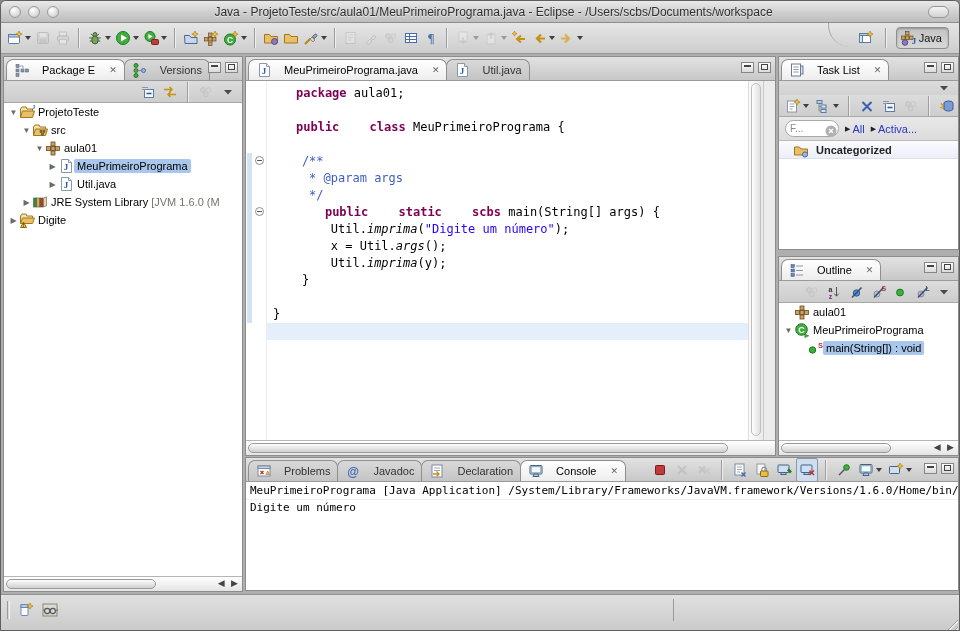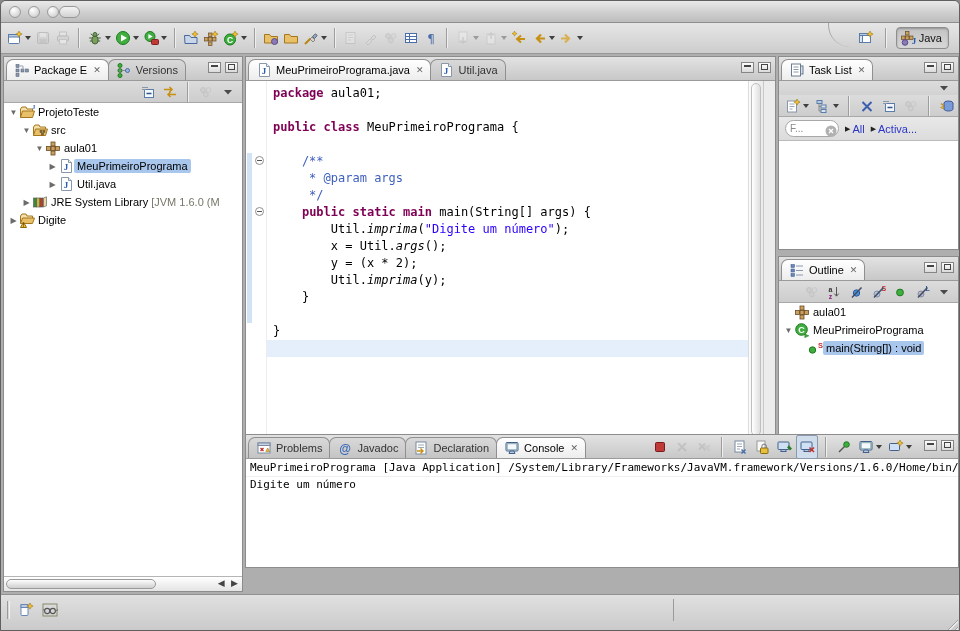--- a/index.html
+++ b/index.html
@@ -34,21 +34,21 @@
   .persp-curve{width:22px;height:24px;border-left:1px solid #a6a6a6;border-bottom-left-radius:22px;
     margin-right:2px;align-self:flex-start;}
   .persp-btn{display:flex;align-items:center;gap:3px;padding:2px 6px 2px 3px;border:1px solid #8f8f8f;border-radius:4px;
     background:linear-gradient(#c3c3c3,#d7d7d7);box-shadow:inset 0 1px 2px rgba(0,0,0,.25);font-size:11px;color:#111;}
   .persp-open{padding:2px;display:flex;align-items:center;}
   
   .workspace{position:absolute;left:0;top:53px;width:960px;height:540px;background:#aeaeae;}
   .view{position:absolute;background:#fff;border:1px solid #8c8c8c;display:flex;flex-direction:column;}
   .tabrow{height:24px;min-height:24px;background:linear-gradient(#e2e2e2,#c8c8c8);border-bottom:1px solid #9a9a9a;
     display:flex;align-items:flex-end;padding:0 2px;position:relative;}
-  .tab{display:flex;align-items:center;gap:4px;height:21px;padding:0 7px;font-size:11px;color:#333;
+  .tab{display:flex;align-items:center;gap:12px;height:21px;padding:0 7px;font-size:11px;color:#333;
     border:1px solid #8f8f8f;border-bottom:none;border-radius:7px 7px 0 0;margin-right:-1px;
     background:linear-gradient(#d9d9d9,#c4c4c4);white-space:nowrap;}
   .tab.active{background:linear-gradient(#ffffff,#ededed);color:#000;}
   .tab .close{font-size:9px;color:#666;margin-left:2px;}
   .tab .tb-icon{width:16px;height:16px;}
   .minmax{position:absolute;right:4px;top:5px;display:flex;gap:4px;}
   .mm{width:13px;height:11px;border:1px solid #858585;background:linear-gradient(#fdfdfd,#dadada);
     display:flex;align-items:flex-start;justify-content:center;}
   .mm .bar{width:7px;height:2px;background:#444;margin-top:2px;}
   .mm .box{width:7px;height:6px;border:1.5px solid #444;margin-top:1px;}
@@ -74,21 +74,21 @@
   .ed-body{flex:1;display:flex;position:relative;overflow:hidden;background:#fff;}
   .range-col{width:7px;background:#fff;position:relative;flex:none;}
   .range-seg{position:absolute;left:1px;width:5px;background:#d2e3f6;}
   .fold-col{width:14px;background:#fff;border-right:1px solid #ededed;position:relative;flex:none;}
   .fold-mark{position:absolute;left:2px;width:9px;height:9px;border:1px solid #8f8f8f;border-radius:50%;background:#fff;}
   .fold-mark:after{content:"";position:absolute;left:1px;right:1px;top:3px;height:1px;background:#555;}
   .code-col{flex:1;position:relative;font-family:"DejaVu Sans Mono",monospace;font-size:12px;line-height:17px;
     padding-top:4px;overflow:hidden;}
   .code-line{height:17px;white-space:pre;padding-left:6px;}
   .code-line.hl{background:#e5effb;}
-  .k{color:#7f0055;font-weight:bold;}
+  .k{color:#7f0055;font-weight:bold;margin-left:23px;}
   .c{color:#3f5fbf;}
   .s{color:#2a00ff;}
   .m{font-style:italic;}
   .vscroll{width:15px;background:linear-gradient(90deg,#fbfbfb,#ebebeb);border-left:1px solid #dcdcdc;position:relative;flex:none;}
   .vthumb{position:absolute;left:2px;top:2px;bottom:4px;width:10px;border:1px solid #bFbFbF;border-radius:6px;
     background:linear-gradient(90deg,#ffffff,#dfdfdf);}
   .overview{width:12px;background:#ececec;border-left:1px solid #c9c9c9;flex:none;}
   
   .filterrow{height:24px;min-height:24px;display:flex;align-items:center;gap:6px;padding:0 6px;
     background:linear-gradient(#e8e8e8,#dcdcdc);border-bottom:1px solid #bbb;font-size:11px;}
@@ -119,20 +119,21 @@
 <body>
 
 <div class="window">
 
   <div class="titlebar">
     <div class="lights">
       <span class="light"></span>
       <span class="light"></span>
       <span class="light"></span>
     </div>
+    <div class="wtitle">Java - ProjetoTeste/src/aula01/MeuPrimeiroPrograma.java - Eclipse - /Users/scbs/Documents/workspace</div>
     <div class="tb-pill"></div>
   </div>
 
   <div class="main-toolbar">
     <div id="tb-items" style="display:flex;align-items:center;">
         <div class="tb-group">
           <div class="tb-btn">
             <span class="tb-icon">
               <svg width="16" height="16" viewBox="0 0 16 16">
                 <rect x="1.5" y="4.5" width="11" height="9" rx="1" fill="#fff" stroke="#5a7ca8"></rect>
@@ -592,24 +593,23 @@
             <div class="fold-mark" style="top: 126px;"></div>
           </div>
         <div class="code-col" id="code-lines">
             <div class="code-line"><span class="k">package</span><span class="p"> aula01;</span></div>
             <div class="code-line"></div>
             <div class="code-line"><span class="k">public</span><span class="p"> </span><span class="k">class</span><span class="p"> MeuPrimeiroPrograma {</span></div>
             <div class="code-line"></div>
             <div class="code-line"><span class="c">    /**</span></div>
             <div class="code-line"><span class="c">     * @param args</span></div>
             <div class="code-line"><span class="c">     */</span></div>
-            <div class="code-line"><span class="p">    </span><span class="k">public</span><span class="p"> </span><span class="k">static</span><span class="p"> </span><span class="k">main</span><span class="p"> main(String[] args) {</span></div>
+            <div class="code-line"><span class="p">    </span><span class="k">public</span><span class="p"> </span><span class="k">static</span><span class="p"> </span><span class="k">scbs</span><span class="p"> main(String[] args) {</span></div>
             <div class="code-line"><span class="p">        Util.</span><span class="m">imprima</span><span class="p">(</span><span class="s">"Digite um número"</span><span class="p">);</span></div>
             <div class="code-line"><span class="p">        x = Util.</span><span class="m">args</span><span class="p">();</span></div>
-            <div class="code-line"><span class="p">        y = (x * 2);</span></div>
             <div class="code-line"><span class="p">        Util.</span><span class="m">imprima</span><span class="p">(y);</span></div>
             <div class="code-line"><span class="p">    }</span></div>
             <div class="code-line"></div>
             <div class="code-line"><span class="p">}</span></div>
             <div class="code-line hl"></div>
           </div>
         <div class="vscroll">
             <div class="vthumb"></div>
           </div>
         <div class="overview"></div>
@@ -720,20 +720,29 @@
         </div>
         <span class="flink" id="task-link-0">
             <span class="fa">▶</span>
             <span id="task-link-0-label">All</span>
           </span>
         <span class="flink" id="task-link-1">
             <span class="fa">▶</span>
             <span id="task-link-1-label">Activa...</span>
           </span>
       </div>
+      <div class="content">
+        <div class="catrow">
+          <span class="ticon" id="cat-icon"><svg width="16" height="16" viewBox="0 0 16 16">
+                <path d="M1.5 5h5l1.5 2h6.5v6h-13z" fill="#e8c06a" stroke="#a5761c"></path>
+                <circle cx="12" cy="12.5" r="2.6" fill="#9ab8e0" stroke="#4a6aa8"></circle>
+              </svg></span>
+          <span>Uncategorized</span>
+        </div>
+      </div>
     </div>
 
     <div class="view" id="out-view" style="left:777px;top:202px;width:181px;height:200px;">
       <div class="tabrow" id="out-tabs">
           <div class="tab active">
             <span class="tb-icon">
               <svg width="16" height="16" viewBox="0 0 16 16">
                 <g fill="#6a86b8" stroke="#3a5688" stroke-width=".5">
                   <rect x="2" y="2.5" width="3.5" height="3"></rect>
                   <rect x="2" y="7" width="3.5" height="3"></rect>
@@ -851,21 +860,21 @@
             </span>
             <span class="tlabel">main(String[]) : void</span>
           </div>
         </div>
       <div class="mac-hscroll">
         <div class="mac-thumb" style="width:110px;"></div>
         <div class="mac-arrows">◀ ▶</div>
       </div>
     </div>
 
-    <div class="view" id="con-view" style="left:244px;top:380px;width:714px;height:134px;">
+    <div class="view" id="con-view" style="left:244px;top:403px;width:714px;height:134px;">
       <div class="tabrow" id="con-tabs">
           <div class="tab">
             <span class="tb-icon">
               <svg width="16" height="16" viewBox="0 0 16 16">
                 <rect x="2" y="3" width="12" height="10" fill="#fff" stroke="#7a8aa0"></rect>
                 <rect x="2" y="3" width="12" height="2.5" fill="#c8d4e4" stroke="#7a8aa0"></rect>
                 <path d="M4.5 8l3 3m0-3l-3 3" stroke="#c03030" stroke-width="1.3"></path>
                 <path d="M9.8 11.5l1.9-3.5 1.9 3.5z" fill="#f0c030" stroke="#8a6a10" stroke-width=".5"></path>
               </svg>
             </span>

